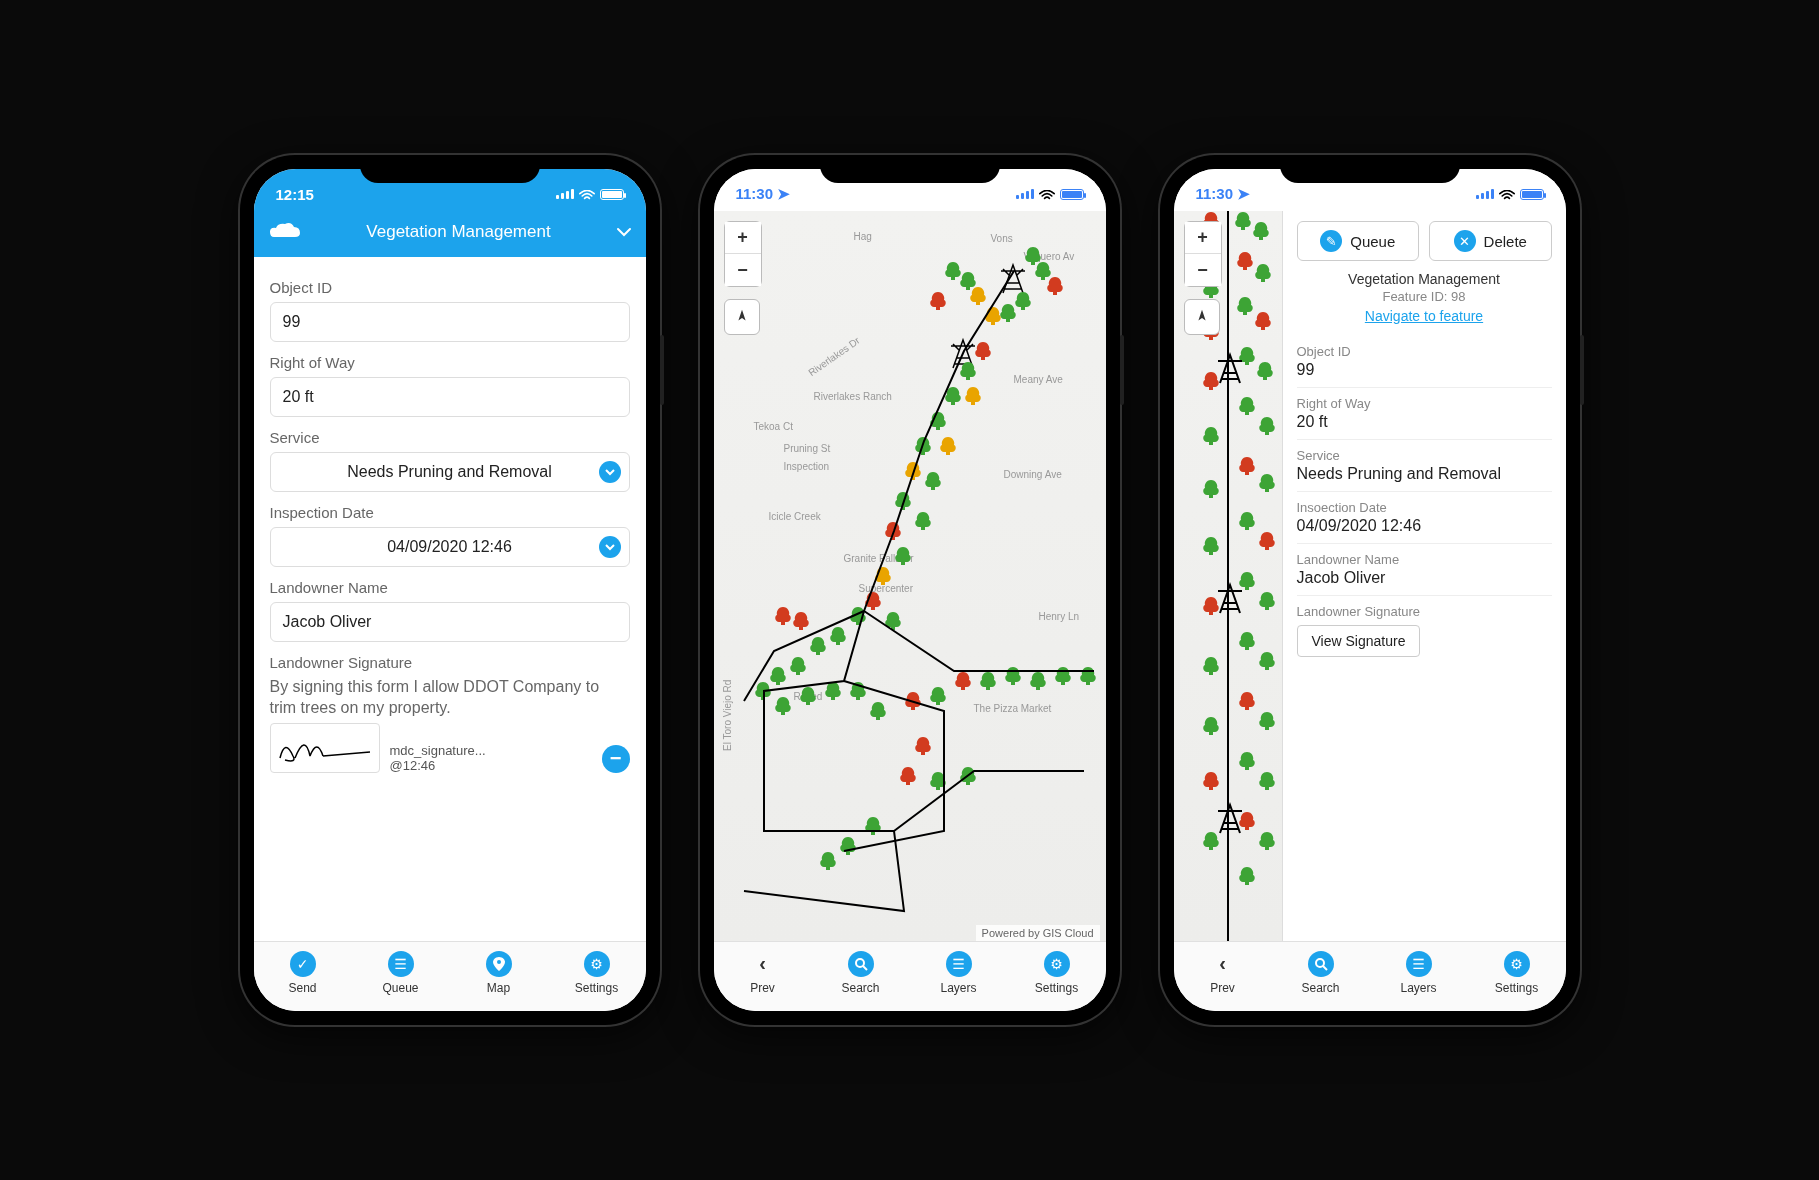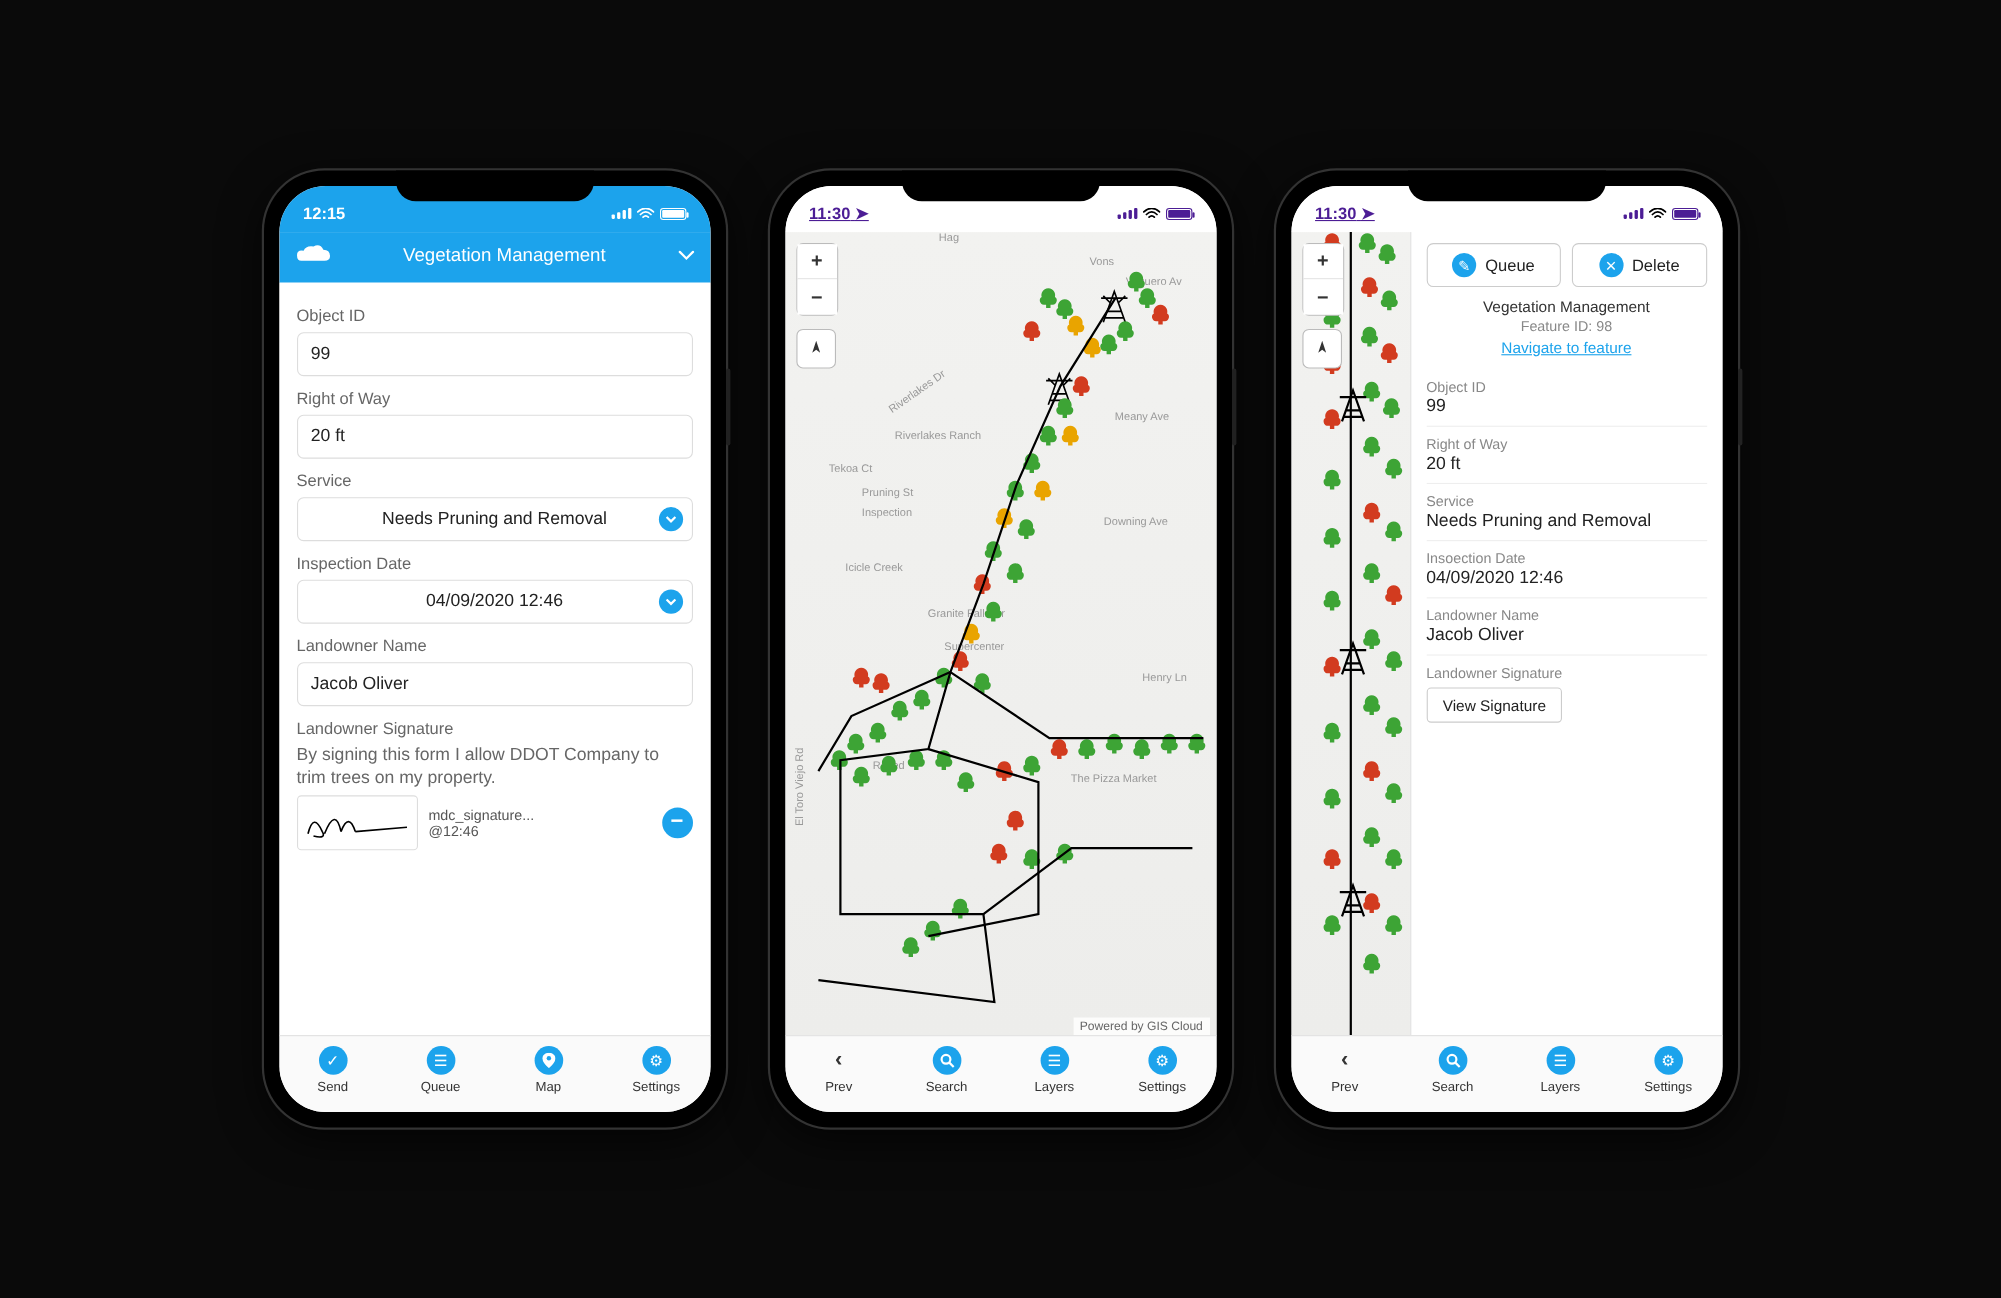--- a/index.html
+++ b/index.html
@@ -51,21 +51,21 @@
     height: 42px;
     display: flex;
     align-items: center;
     justify-content: space-between;
     padding: 8px 22px 0;
     font-weight: 600;
     font-size: 15px;
     background: inherit;
   }
   .status-blue { background: #1ca3ec; color: #fff; }
-  .status-white { background: #fff; color: #4c1d95; text-decoration: underline; }
+  .status-white { background: #fff; color: #3b82f6; }
   .status-icons { display: flex; gap: 5px; align-items: center; }
   .sig-bars { display: inline-flex; gap: 2px; align-items: flex-end; }
   .sig-bars span { width: 3px; background: currentColor; border-radius: 1px; }
   .sig-bars span:nth-child(1){height:4px} .sig-bars span:nth-child(2){height:6px}
   .sig-bars span:nth-child(3){height:8px} .sig-bars span:nth-child(4){height:10px}
   .wifi { width:16px;height:12px;position:relative; }
   .wifi svg { width:100%;height:100%; }
   .battery {
     width: 24px; height: 11px; border:1px solid currentColor;
     border-radius: 3px; position: relative; display:inline-block;
@@ -94,21 +94,21 @@
   .accuracy { font-size:14px; }
   .field-lbl { color:#666; font-size:15px; margin:12px 0 6px; }
   .input {
     width:100%; border:1px solid #ddd; border-radius:6px; padding:10px 12px;
     font-size:16px; color:#222; display:flex; align-items:center; justify-content:space-between;
   }
   .select-arrow {
     width:22px; height:22px; background:#1ca3ec; border-radius:50%;
     display:inline-flex; align-items:center; justify-content:center; color:#fff;
   }
-  .sig-box { display:flex; gap:10px; align-items:center; margin-top:4px;}
+  .sig-box { display:flex; gap:10px; align-items:flex-end; margin-top:4px;}
   .sig-img { width:110px; height:50px; border:1px solid #ddd; border-radius:4px; display:flex;align-items:center;justify-content:center; }
   .sig-meta { font-size:13px; color:#555; flex:1;}
   .minus-btn { width:28px;height:28px;border-radius:50%;background:#1ca3ec;color:#fff;display:inline-flex;align-items:center;justify-content:center;font-weight:700;font-size:20px;}
   .tabbar {
     border-top:1px solid #e0e0e0;
     display:flex; height:70px; background:#fafafa; padding-bottom:8px;
   }
   .tab { flex:1; display:flex; flex-direction:column; align-items:center; justify-content:center; gap:4px; font-size:12px; color:#333; }
   .tab .ic { width:26px;height:26px;border-radius:50%;background:#1ca3ec;display:flex;align-items:center;justify-content:center;color:#fff;font-size:14px;}
   
@@ -274,21 +274,21 @@
       <div class="map-ctrl">
         <button>+</button>
         <button>−</button>
       </div>
       <div class="locate-ctrl">
         <svg width="18" height="18" viewBox="0 0 20 20">
             <path d="M10 2 L14 14 L10 11 L6 14 Z" fill="#333"></path>
           </svg>
       </div>
 
-      <span class="street" style="top:0;left:140px">Hag</span>
+      <span class="street" style="top:20px;left:140px">Hag</span>
       <span class="street" style="top:22px;left:277px">Vons</span>
       <span class="street" style="top:40px;left:310px">Vaquero Av</span>
       <span class="street" style="top:140px;left:90px;transform:rotate(-35deg)">Riverlakes Dr</span>
       <span class="street" style="top:180px;left:100px">Riverlakes Ranch</span>
       <span class="street" style="top:210px;left:40px">Tekoa Ct</span>
       <span class="street" style="top:232px;left:70px">Pruning St</span>
       <span class="street" style="top:250px;left:70px">Inspection</span>
       <span class="street" style="top:300px;left:55px">Icicle Creek</span>
       <span class="street" style="top:342px;left:130px">Granite Falls Dr</span>
       <span class="street" style="top:372px;left:145px">Supercenter</span>

